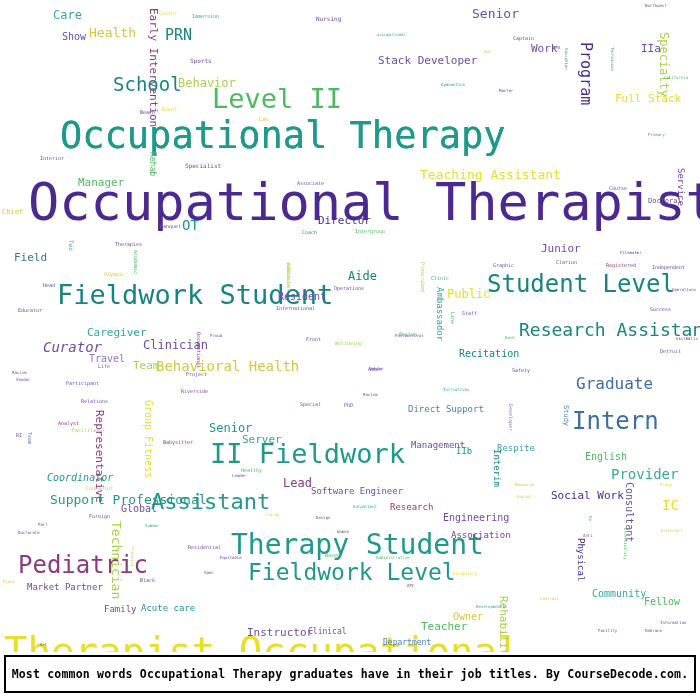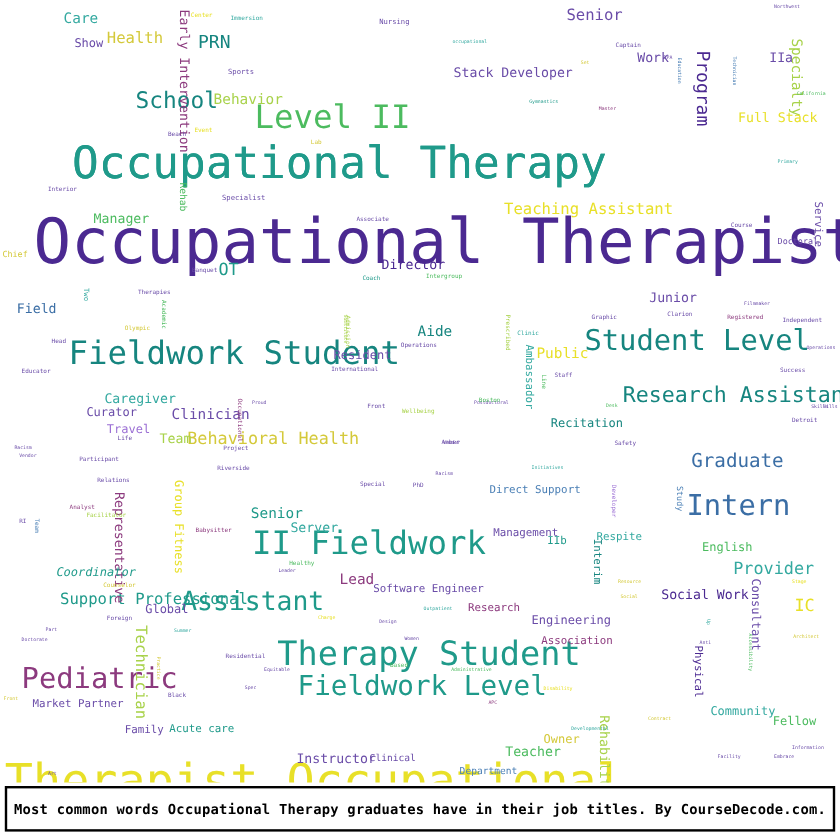--- a/index.html
+++ b/index.html
@@ -105,21 +105,21 @@
       <span class="word" style="left: 2px; top: 209px; font-size: 7px; color: rgb(212, 201, 58);">Chief</span>
       <span class="word vert" style="left: 676px; top: 168px; font-size: 9px; color: rgb(106, 76, 168);">Service</span>
       <span class="word" style="left: 648px; top: 198px; font-size: 7px; color: rgb(106, 76, 168);">Doctoral</span>
       <span class="word" style="left: 14px; top: 252px; font-size: 11px; color: rgb(59, 110, 165);">Field</span>
       <span class="word" style="left: 541px; top: 243px; font-size: 11px; color: rgb(106, 76, 168);">Junior</span>
       <span class="word" style="left: 348px; top: 270px; font-size: 12px; color: rgb(22, 133, 127);">Aide</span>
       <span class="word" style="left: 278px; top: 292px; font-size: 10px; color: rgb(106, 76, 168);">Resident</span>
       <span class="word" style="left: 447px; top: 288px; font-size: 12px; color: rgb(232, 224, 40);">Public</span>
       <span class="word vert" style="left: 435px; top: 287px; font-size: 9px; color: rgb(52, 169, 160);">Ambassador</span>
       <span class="word" style="left: 87px; top: 327px; font-size: 11px; color: rgb(52, 169, 160);">Caregiver</span>
-      <span class="word" style="left: 72px; top: 340px; font-size: 10px; color: rgb(106, 76, 168);">Curator</span>
+      <span class="word" style="left: 43px; top: 340px; font-size: 14px; color: rgb(106, 76, 168); font-style: italic;">Curator</span>
       <span class="word" style="left: 143px; top: 339px; font-size: 12px; color: rgb(106, 76, 168);">Clinician</span>
       <span class="word" style="left: 89px; top: 354px; font-size: 10px; color: rgb(155, 111, 212);">Travel</span>
       <span class="word" style="left: 133px; top: 360px; font-size: 11px; color: rgb(168, 210, 74);">Team</span>
       <span class="word" style="left: 459px; top: 349px; font-size: 10px; color: rgb(22, 133, 127);">Recitation</span>
       <span class="word" style="left: 209px; top: 422px; font-size: 12px; color: rgb(31, 154, 138);">Senior</span>
       <span class="word" style="left: 242px; top: 434px; font-size: 11px; color: rgb(52, 169, 160);">Server</span>
       <span class="word" style="left: 411px; top: 441px; font-size: 9px; color: rgb(106, 76, 168);">Management</span>
       <span class="word" style="left: 408px; top: 405px; font-size: 9px; color: rgb(74, 127, 181);">Direct Support</span>
       <span class="word vert" style="left: 94px; top: 410px; font-size: 11px; color: rgb(140, 58, 126);">Representative</span>
       <span class="word vert" style="left: 143px; top: 400px; font-size: 10px; color: rgb(232, 224, 40);">Group Fitness</span>

